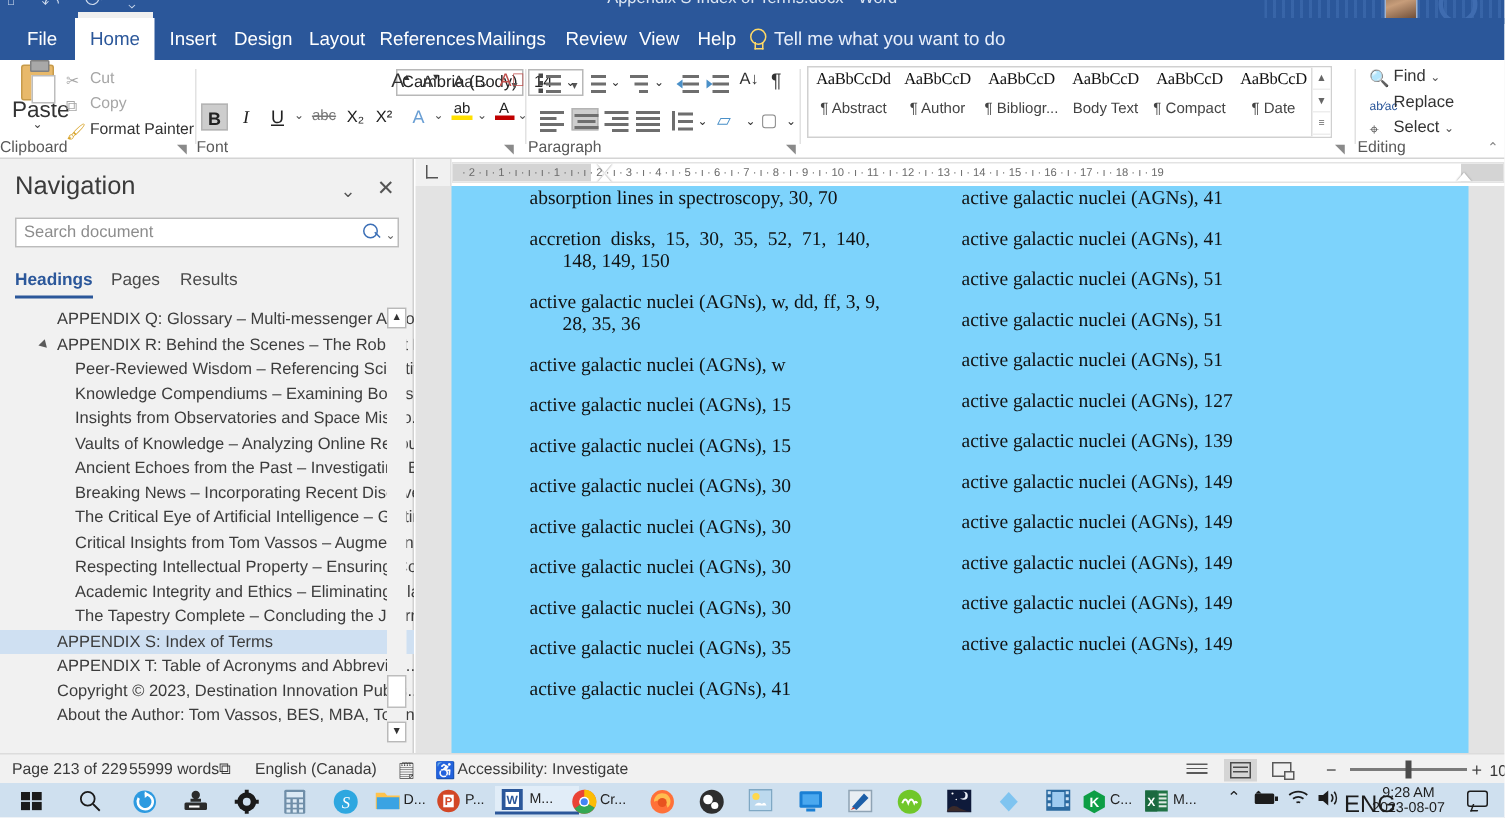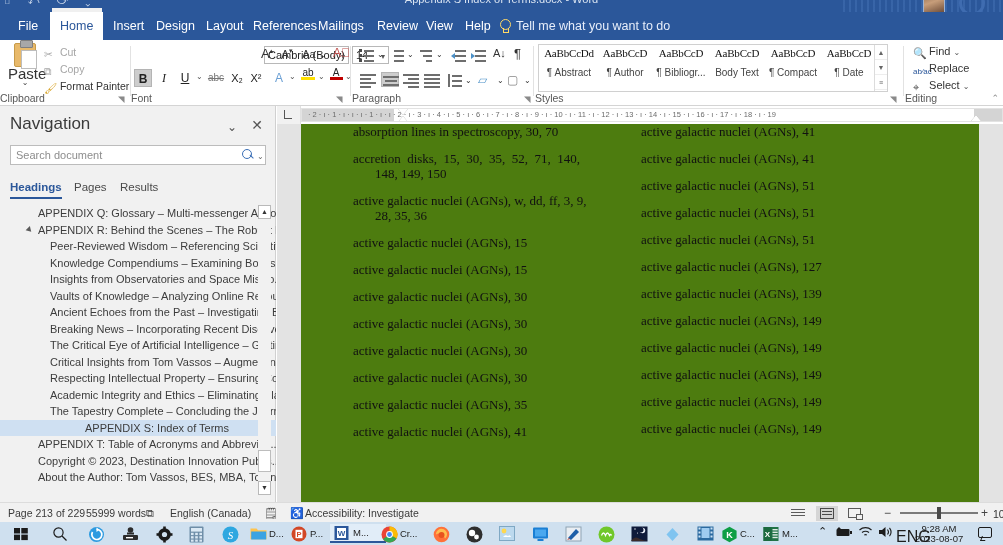--- a/index.html
+++ b/index.html
@@ -198,21 +198,21 @@
 
   .navlist{
     position:absolute; left:0; top:99px; width:276px; height:290px; overflow:hidden;
   }
   .navrow{
     position:relative; height:16.5px; line-height:16.5px; font-size:11px; color:#3c3c3c;
     white-space:nowrap; overflow:hidden; padding-left:38px;
   }
   .navrow.lvl1{ padding-left:38px; }
   .navrow.lvl2{ padding-left:50px; }
-  .navrow.sel{ background:#cfe0f2;text-align:center; }
+  .navrow.sel{ background:#cfe0f2; }
   .navrow .tri{
     position:absolute; left:27px; top:5px; width:0; height:0;
     border-left:5px solid #5a5a5a; border-top:3.5px solid transparent; border-bottom:3.5px solid transparent;
     transform:rotate(45deg);
   }
   .nav-sb{
     position:absolute; right:4px; top:99px; width:13px; height:290px; background:#f1f1f1;
   }
   .nav-sb .up,.nav-sb .dn{
     position:absolute; left:0; width:13px; height:14px; background:#fff; border:1px solid #b9b9b9;
@@ -264,21 +264,21 @@
   }
   .vtick{
     position:absolute; left:0; width:16px; text-align:center;
     font-size:7px; color:#6f6f6f; transform:rotate(-90deg);
   }
   .docarea{
     position:absolute; left:277px; top:124px; width:726px; height:378px;
     background:#e3e3e3; overflow:hidden;
   }
   .page{
-    position:absolute; left:24px; top:0px; width:678px; height:378px; background:#4d7c0f;
+    position:absolute; left:24px; top:0px; width:678px; height:378px; background:#7dd3fc;
   }
   .col{
     position:absolute; top:0; width:300px;
     font-family:"Liberation Serif", serif; font-size:13px; color:#111;
   }
   .col.left{ left:52px; }
   .col.right{ left:340px; }
   .entry{
     margin-bottom:12px; line-height:15px; white-space:pre-wrap;
   }
@@ -535,21 +535,20 @@
         <div class="styleitem" style="left:282px">
           <span class="sample">AaBbCcD</span>
           <span class="sname">¶ Date</span>
         </div>
         <div class="stylescroll">
           <div>▲</div>
           <div>▼</div>
           <div>≡</div>
         </div>
       </div>
-      <div class="grp-label">Styles</div>
       <div class="dlg" style="left:355px">◥</div>
     </div>
     <div class="grp-sep" style="left:903px"></div>
 
     <div class="grp" style="left:905px; width:90px;">
       <div class="edit-item" style="left:8px; top:5px;">
         <span class="sq" style="color:#2b579a">🔍</span>
         <span>Find</span>
         <span style="font-size:8px; color:#555;">⌄</span>
       </div>
@@ -649,20 +648,21 @@
       <div class="vtick" style="top: 354px;">20</div>
       <div class="vtick" style="top: 368px;">–</div>
     </div>
 
   <div class="docarea">
     <div class="page">
       <div class="col left" id="colleft">
           <div class="entry"><span>absorption lines in spectroscopy, 30, 70</span></div>
           <div class="entry just"><span>accretion  disks,  15,  30,  35,  52,  71,  140,</span><span class="cont">148, 149, 150</span></div>
           <div class="entry just"><span>active galactic nuclei (AGNs), w, dd, ff, 3, 9,</span><span class="cont">28, 35, 36</span></div>
+          <div class="entry"><span>active galactic nuclei (AGNs), w</span></div>
           <div class="entry"><span>active galactic nuclei (AGNs), 15</span></div>
           <div class="entry"><span>active galactic nuclei (AGNs), 15</span></div>
           <div class="entry"><span>active galactic nuclei (AGNs), 30</span></div>
           <div class="entry"><span>active galactic nuclei (AGNs), 30</span></div>
           <div class="entry"><span>active galactic nuclei (AGNs), 30</span></div>
           <div class="entry"><span>active galactic nuclei (AGNs), 30</span></div>
           <div class="entry"><span>active galactic nuclei (AGNs), 35</span></div>
           <div class="entry"><span>active galactic nuclei (AGNs), 41</span></div>
         </div>
       <div class="col right" id="colright">

